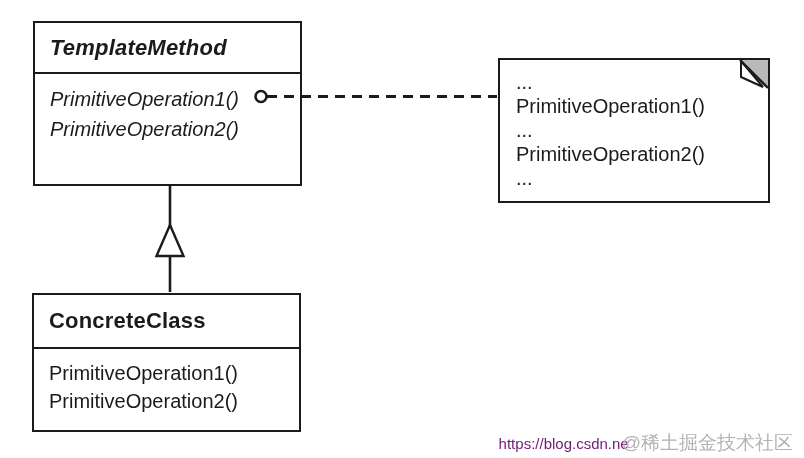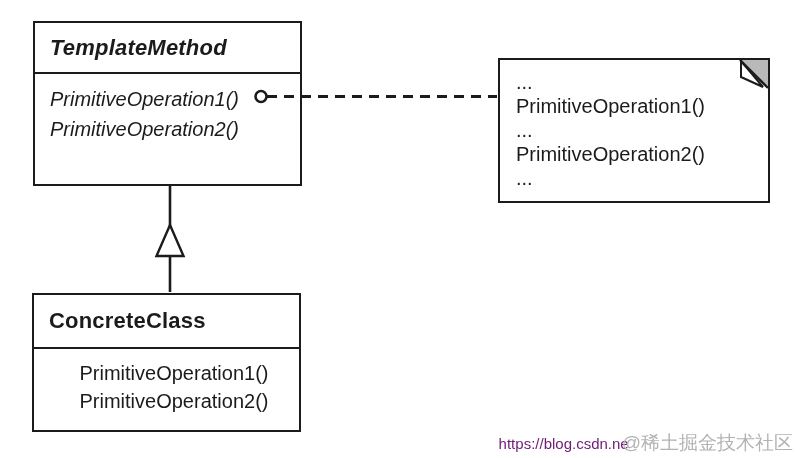--- a/index.html
+++ b/index.html
@@ -16,21 +16,21 @@
     color: #1b1b1b;
     overflow: hidden;
   }
   .uml-box {
     position: absolute;
     background: #ffffff;
     border: 2px solid #1b1b1b;
     box-sizing: border-box;
   }
   .uml-box.abstract { left: 33px; top: 21px; width: 269px; height: 165px; }
-  .uml-box.concrete { left: 32px; top: 293px; width: 269px; height: 139px; text-align: center; }
+  .uml-box.concrete { left: 32px; top: 293px; width: 269px; height: 139px; }
   .uml-title {
     border-bottom: 2px solid #1b1b1b;
     font-weight: bold;
     font-size: 22px;
     padding-left: 15px;
     display: flex;
     align-items: center;
     letter-spacing: 0.2px;
   }
   .abstract .uml-title { height: 49px; font-style: italic; }

